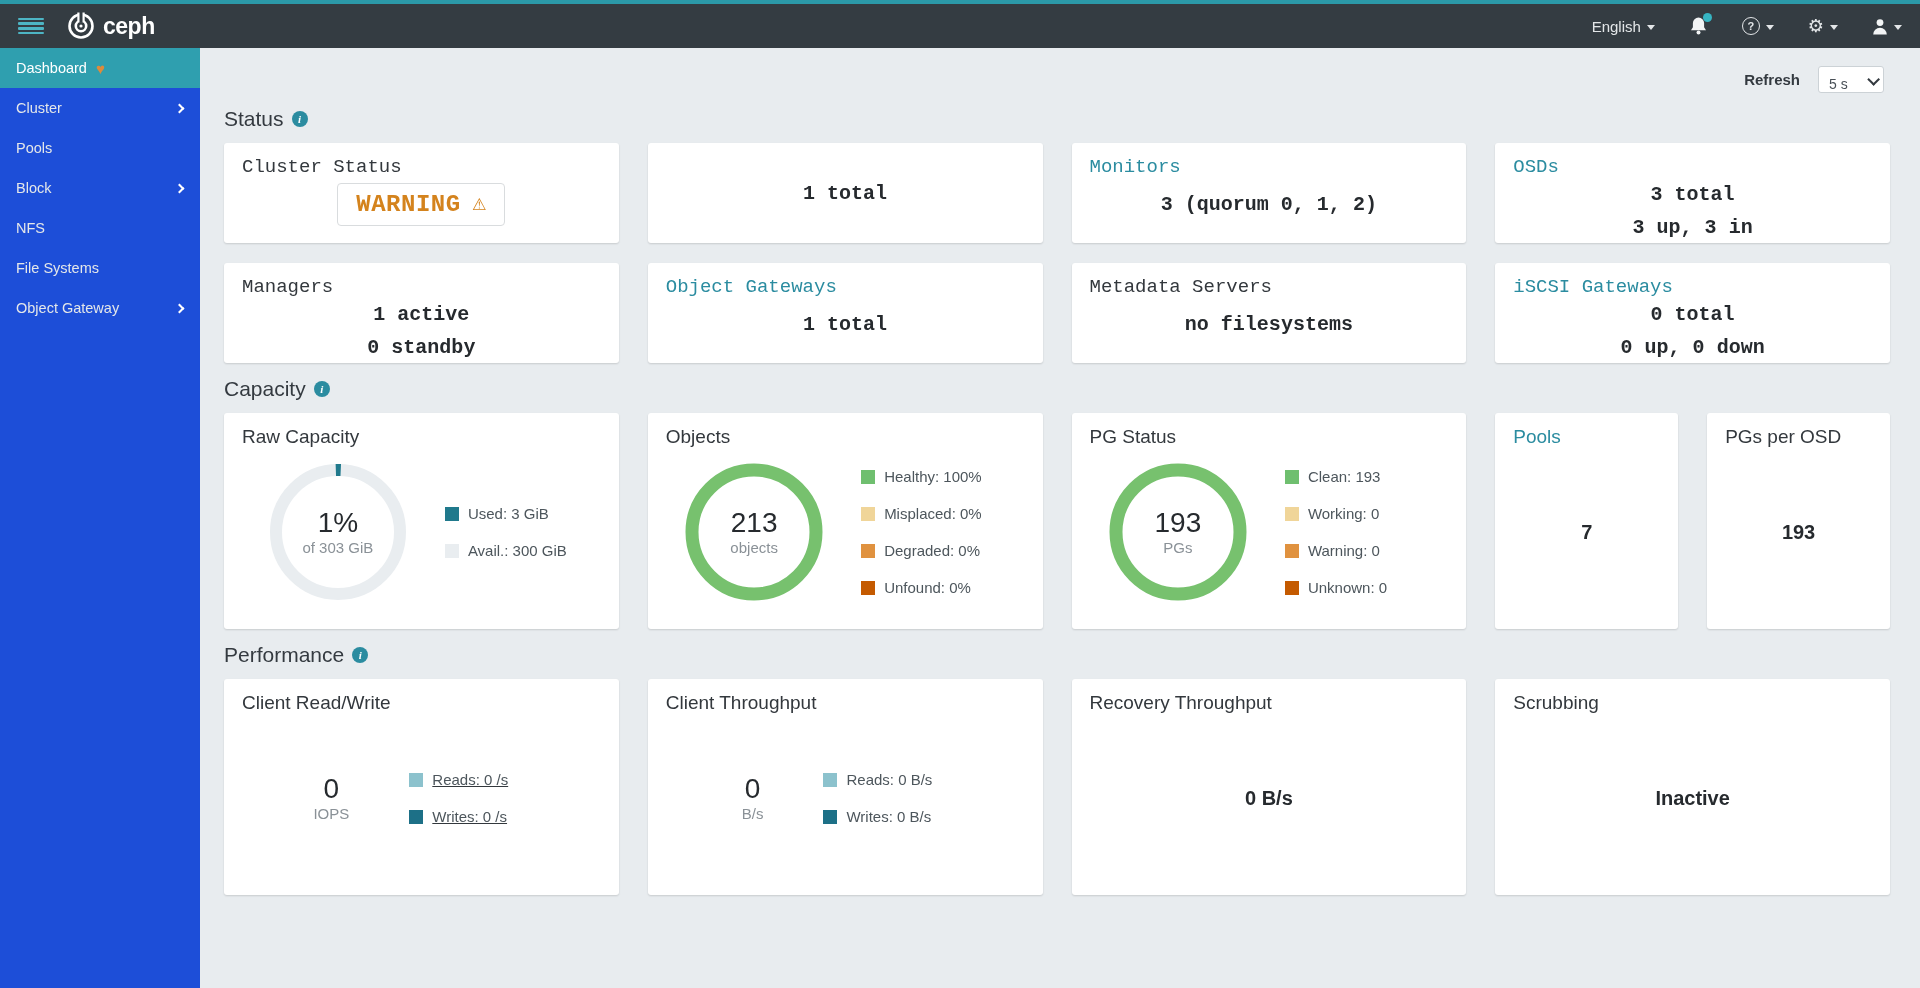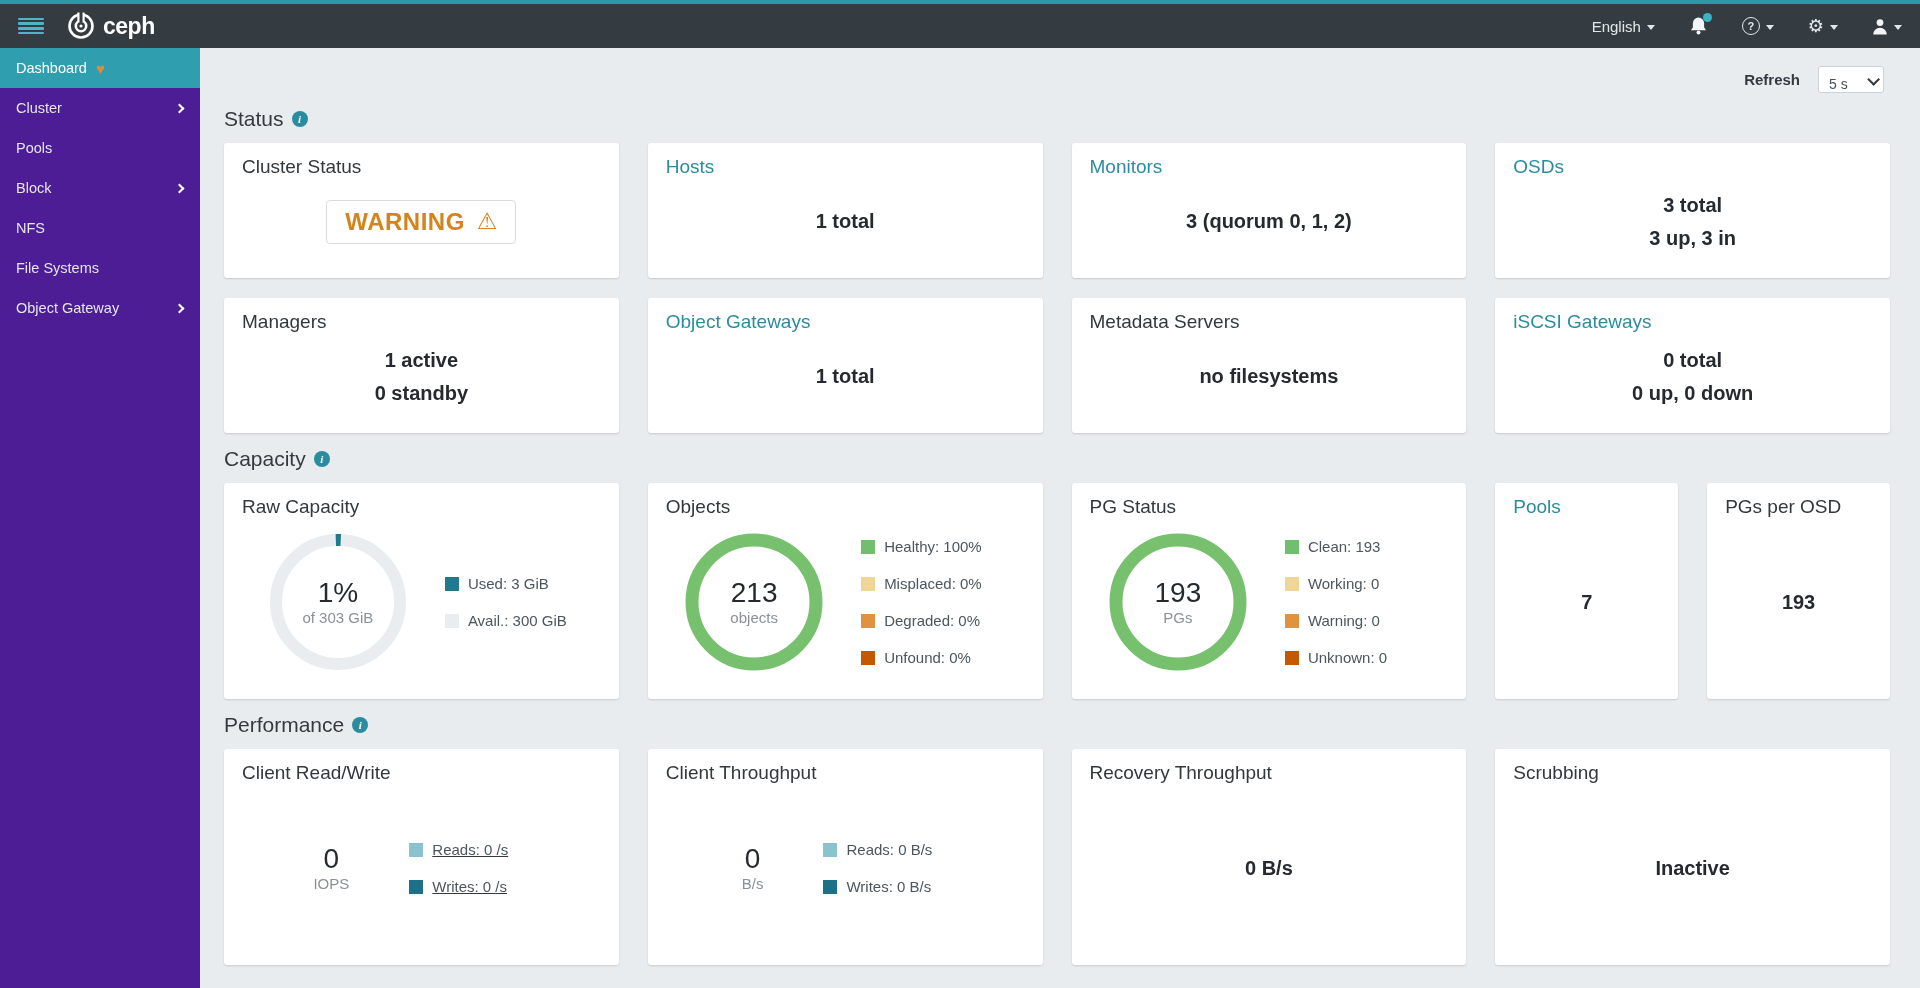--- a/index.html
+++ b/index.html
@@ -21,21 +21,21 @@
   .brand { display:flex; align-items:center; gap:7px; cursor:pointer; }
   .brand-text { color:#fff; font-size:23px; font-weight:bold; letter-spacing:-0.5px; }
   .nav-right { margin-left:auto; display:flex; align-items:center; gap:34px; }
   .nav-item { display:flex; align-items:center; gap:6px; color:#e3e6e8; font-size:15px; cursor:pointer; }
   .caret { width:0; height:0; border-left:4.5px solid transparent; border-right:4.5px solid transparent; border-top:5px solid #e3e6e8; margin-top:2px; }
   .icon-btn { position:relative; cursor:pointer; display:flex; align-items:center; }
   .badge-dot { position:absolute; top:-3px; right:-4px; width:9px; height:9px; border-radius:50%; background:#36b5c3; }
   .help-circle { width:18px; height:18px; border-radius:50%; border:1.6px solid #e3e6e8; color:#e3e6e8; font-size:11px; font-weight:bold; display:flex; align-items:center; justify-content:center; }
   .gear-glyph { color:#e3e6e8; font-size:18px; line-height:1; }
   
-  .sidebar { position:fixed; top:48px; left:0; bottom:0; width:200px; background:#4c1d95; z-index:15; }
+  .sidebar { position:fixed; top:48px; left:0; bottom:0; width:200px; background:#1d4ed8; z-index:15; }
   .side-item { height:40px; display:flex; align-items:center; padding:0 16px; color:#e4e7e9; font-size:14.5px; cursor:pointer; position:relative; }
   .side-item.active { background:#2f9faf; color:#fff; }
   .health-glyph { color:#dd8b3c; font-size:15px; margin-left:9px; line-height:1; }
   .chev { position:absolute; right:17px; width:7px; height:7px; border-right:2.2px solid #fff; border-top:2.2px solid #fff; transform:rotate(45deg); }
   
   .main { margin-left:200px; padding:12px 30px 20px 24px; height:988px; overflow:hidden; }
   .refresh-row { display:flex; justify-content:flex-end; align-items:center; gap:18px; margin:6px 6px 0 0; }
   .refresh-label { font-size:15px; font-weight:bold; color:#343a40; }
   .select-wrap { position:relative; }
   .select-wrap select {
@@ -43,21 +43,21 @@
     border:1px solid #ccd2d6; border-radius:3px; background:#fff;
     font-family:"Liberation Sans",sans-serif; font-size:14px; color:#495057;
     padding:9px 22px 0 10px; cursor:pointer;
   }
   .select-wrap::after { content:""; position:absolute; right:8px; top:11px; width:7px; height:7px; border-right:2px solid #343a40; border-bottom:2px solid #343a40; transform:rotate(45deg) translateY(-3px); pointer-events:none; }
   .section-title { font-size:21px; font-weight:400; color:#343a40; margin:14px 0 12px; display:flex; align-items:center; gap:8px; }
   .info-badge { width:16px; height:16px; border-radius:50%; background:#2b8ca0; color:#fff; font-size:11px; font-weight:bold; font-style:italic; display:inline-flex; align-items:center; justify-content:center; cursor:pointer; font-family:"Liberation Serif",serif; }
   .grid4 { display:grid; grid-template-columns:repeat(4,1fr); gap:20px 29px; }
   .half-grid { display:grid; grid-template-columns:1fr 1fr; gap:29px; }
   .card { background:#fff; border-radius:3px; box-shadow:0 1px 2px rgba(0,0,0,.14); padding:13px 18px; display:flex; flex-direction:column; }
-  .card.h-status { height:135px; }
+  .card.h-status { height:100px;font-family:Liberation Mono, monospace; }
   .card.h-big { height:216px; }
   .card-title { font-size:19px; color:#33383d; }
   .card-title.link { color:#2b8ca0; cursor:pointer; }
   .card-center { flex:1; display:flex; flex-direction:column; align-items:center; justify-content:center; }
   .bold-line { font-size:20px; font-weight:bold; color:#262a2e; line-height:33px; text-align:center; }
   
   .warn-box { border:1px solid #d9dcde; border-radius:4px; padding:7px 18px; display:flex; align-items:center; gap:12px; }
   .warn-text { color:#d4831d; font-size:24px; font-weight:bold; letter-spacing:0.5px; }
   .warn-icon { color:#d4831d; font-size:23px; line-height:1; }
   
@@ -178,21 +178,20 @@
     <div class="card h-status">
       <div class="card-title">Cluster Status</div>
       <div class="card-center">
         <div class="warn-box">
           <span class="warn-text">WARNING</span>
           <span class="warn-icon">⚠</span>
         </div>
       </div>
     </div>
     <div class="card h-status">
-      <div class="card-title link">Hosts</div>
       <div class="card-center">
         <div class="bold-line">1 total</div>
       </div>
     </div>
     <div class="card h-status">
       <div class="card-title link">Monitors</div>
       <div class="card-center">
         <div class="bold-line">3 (quorum 0, 1, 2)</div>
       </div>
     </div>

